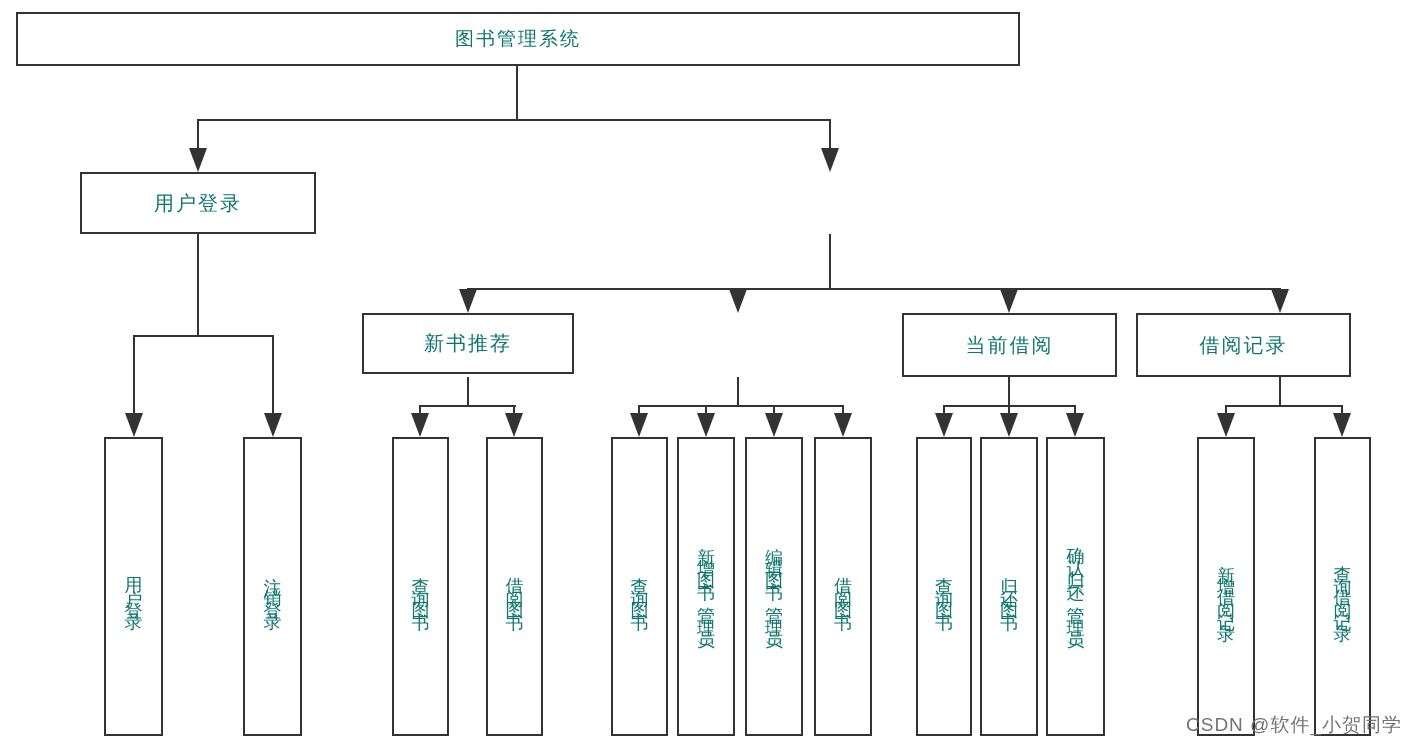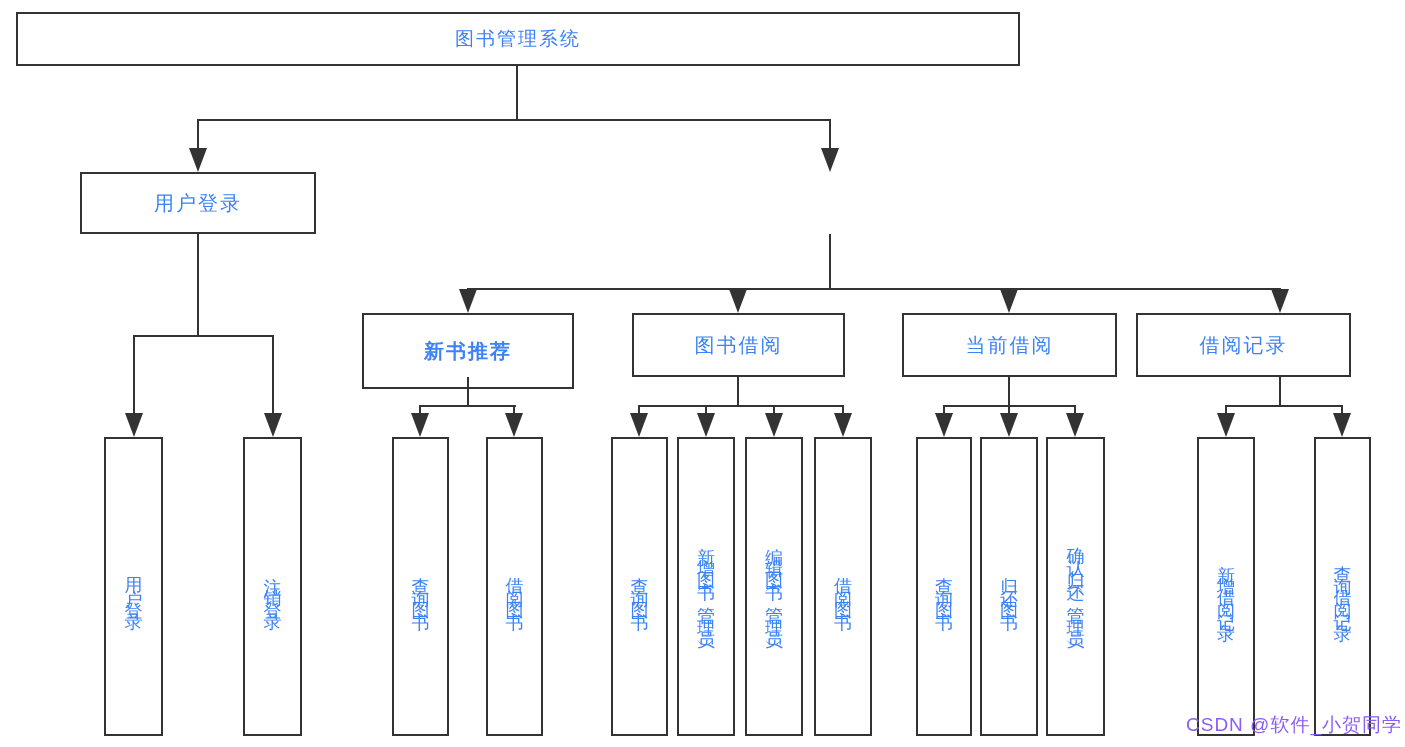--- a/index.html
+++ b/index.html
@@ -9,21 +9,21 @@
     height: 747px;
     background: #ffffff;
     font-family: "Liberation Sans", sans-serif;
     overflow: hidden;
   }
   .node {
     position: absolute;
     box-sizing: border-box;
     border: 2px solid #333333;
     background: #ffffff;
-    color: #3b82f6;
+    color: #0f766e;
     display: flex;
     align-items: center;
     justify-content: center;
   }
   .node.h {
     font-size: 20px;
     letter-spacing: 2px;
     white-space: nowrap;
   }
   .node.root { font-size: 19px; }
@@ -45,21 +45,21 @@
     border-left: 9px solid transparent;
     border-right: 9px solid transparent;
     border-top: 24px solid #333333;
   }
   .watermark {
     position: absolute;
     left: 1186px;
     top: 712px;
     width: 212px;
     font-size: 19px;
-    color: #8b5cf6;
+    color: #737373;
     letter-spacing: 1px;
     white-space: nowrap;
     z-index: 5;
   }
 </style>
 </head>
 <body>
 
 <div class="canvas">
 
@@ -85,22 +85,21 @@
   <div class="line" style="left:467px; top:288px; width:814px; height:2px;"></div>
   <div class="line" style="left:467px; top:288px; width:2px; height:10px;"></div>
   <div class="arrow" style="left:459px; top:289px;"></div>
   <div class="line" style="left:737px; top:288px; width:2px; height:10px;"></div>
   <div class="arrow" style="left:729px; top:289px;"></div>
   <div class="line" style="left:1008px; top:288px; width:2px; height:10px;"></div>
   <div class="arrow" style="left:1000px; top:289px;"></div>
   <div class="line" style="left:1279px; top:288px; width:2px; height:10px;"></div>
   <div class="arrow" style="left:1271px; top:289px;"></div>
 
-  <div class="node h" style="left:362px; top:313px; width:212px; height:76px;font-weight:bold;">新书推荐</div>
-  <div class="node h" style="left:632px; top:313px; width:213px; height:64px;">图书借阅</div>
+  <div class="node h" style="left:362px; top:313px; width:212px; height:61px;">新书推荐</div>
   <div class="node h" style="left:902px; top:313px; width:215px; height:64px;text-align:right;">当前借阅</div>
   <div class="node h" style="left:1136px; top:313px; width:215px; height:64px;">借阅记录</div>
 
   <div class="line" style="left:467px; top:377px; width:2px; height:29px;"></div>
   <div class="line" style="left:419px; top:405px; width:97px; height:2px;"></div>
   <div class="line" style="left:419px; top:405px; width:2px; height:14px;"></div>
   <div class="arrow" style="left:411px; top:413px;"></div>
   <div class="line" style="left:513px; top:405px; width:2px; height:14px;"></div>
   <div class="arrow" style="left:505px; top:413px;"></div>
 

